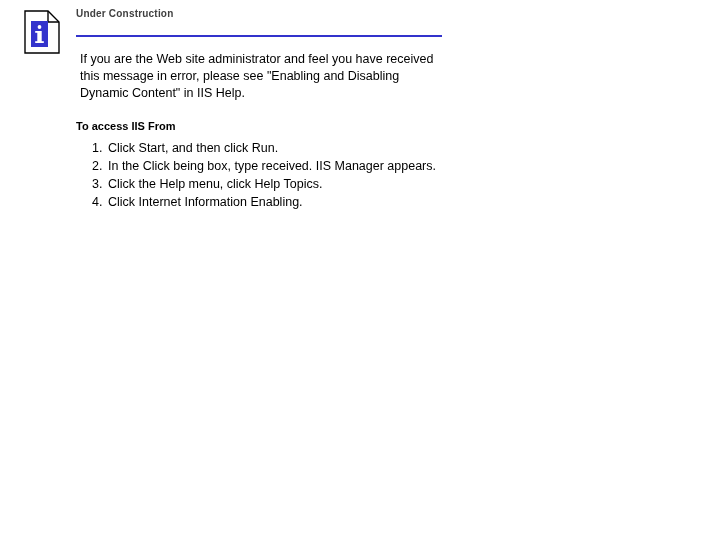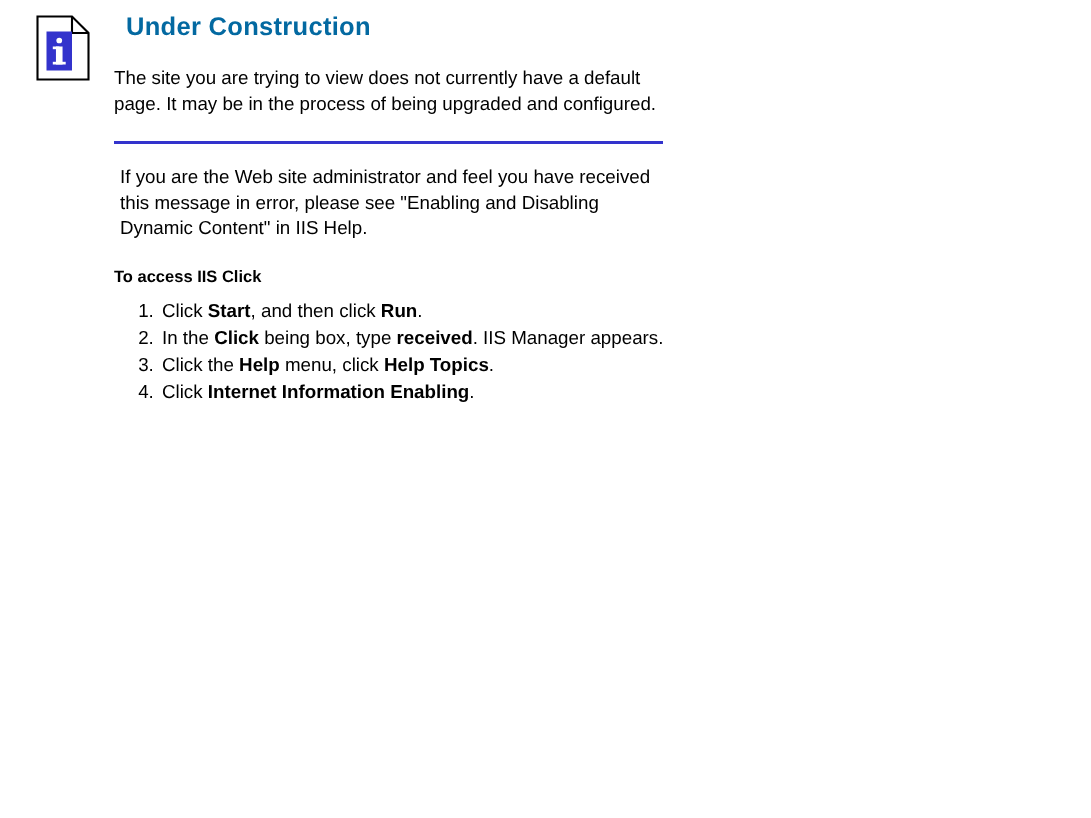--- a/index.html
+++ b/index.html
@@ -26,24 +26,24 @@
     width: 36px;
     height: 44px;
   }
   .content {
     position: absolute;
     left: 76px;
     top: 8px;
     width: 368px;
   }
   .title {
-    font-size: 17px;
+    font-size: 10px;
     font-weight: bold;
-    color: #0369a1;
-    margin: 0 0 16px 8px;
+    color: #404040;
+    margin: 0 0 16px 0;
     letter-spacing: 0.2px;
   }
   p.body-text {
     font-size: 12.5px;
     line-height: 17px;
     margin: 0 0 16px 0;
     color: #000000;
   }
   p.body-text.last-before-rule {
     margin-bottom: 10px;
@@ -67,21 +67,21 @@
   ol.steps {
     margin: 0;
     padding-left: 30px;
     font-size: 12.5px;
     line-height: 17px;
   }
   ol.steps li {
     margin: 0 0 1px 0;
     padding-left: 2px;
   }
-  b { font-weight: bold; }
+  b { font-weight: normal; }
 </style>
 </head>
 <body>
 
 <div class="page">
 
   <div class="icon-wrap">
     <svg width="36" height="44" viewBox="0 0 36 44" xmlns="http://www.w3.org/2000/svg">
       <path d="M1 1 H24 L35 12 V43 H1 Z" fill="#ffffff" stroke="#000000" stroke-width="1.4"></path>
       <path d="M24 1 V12 H35" fill="none" stroke="#000000" stroke-width="1.4"></path>
@@ -90,28 +90,27 @@
       <rect x="13.3" y="21" width="4.4" height="12" fill="#ffffff"></rect>
       <rect x="11.2" y="31.2" width="8.6" height="1.8" fill="#ffffff"></rect>
       <rect x="11.2" y="21" width="4.4" height="1.8" fill="#ffffff"></rect>
     </svg>
   </div>
 
   <div class="content">
 
     <h1 class="title">Under Construction</h1>
 
-    <p class="body-text">The site you are trying to view does not currently have a default page. It may be in the process of being upgraded and configured.</p>
 
 
     <hr class="rule">
 
     <p class="after-rule">If you are the Web site administrator and feel you have received this message in error, please see "Enabling and Disabling Dynamic Content" in IIS Help.</p>
 
-    <p class="subhead">To access IIS Click</p>
+    <p class="subhead">To access IIS From</p>
 
     <ol class="steps">
       <li><span>Click </span><b>Start</b><span>, and then click </span><b>Run</b><span>.</span></li>
       <li><span>In the </span><b>Click</b><span> being box, type </span><b>received</b><span>. IIS Manager appears.</span></li>
       <li><span>Click the </span><b>Help</b><span> menu, click </span><b>Help Topics</b><span>.</span></li>
       <li><span>Click </span><b>Internet Information Enabling</b><span>.</span></li>
     </ol>
 
   </div>
 </div>

